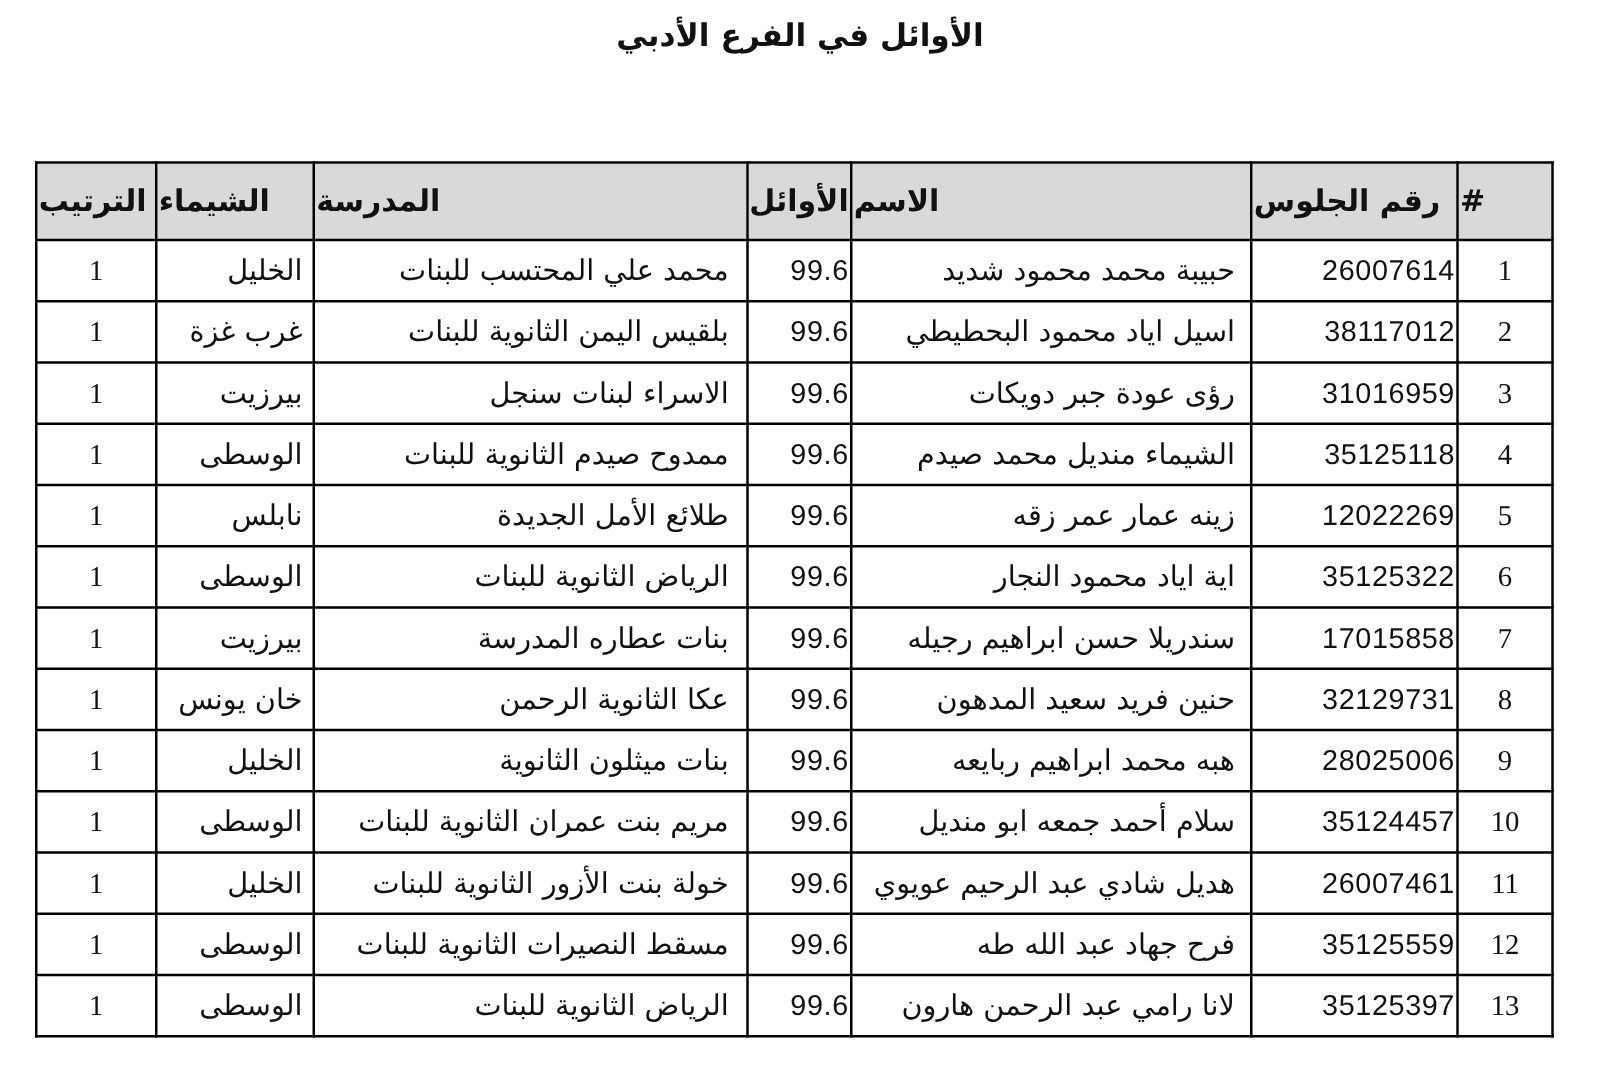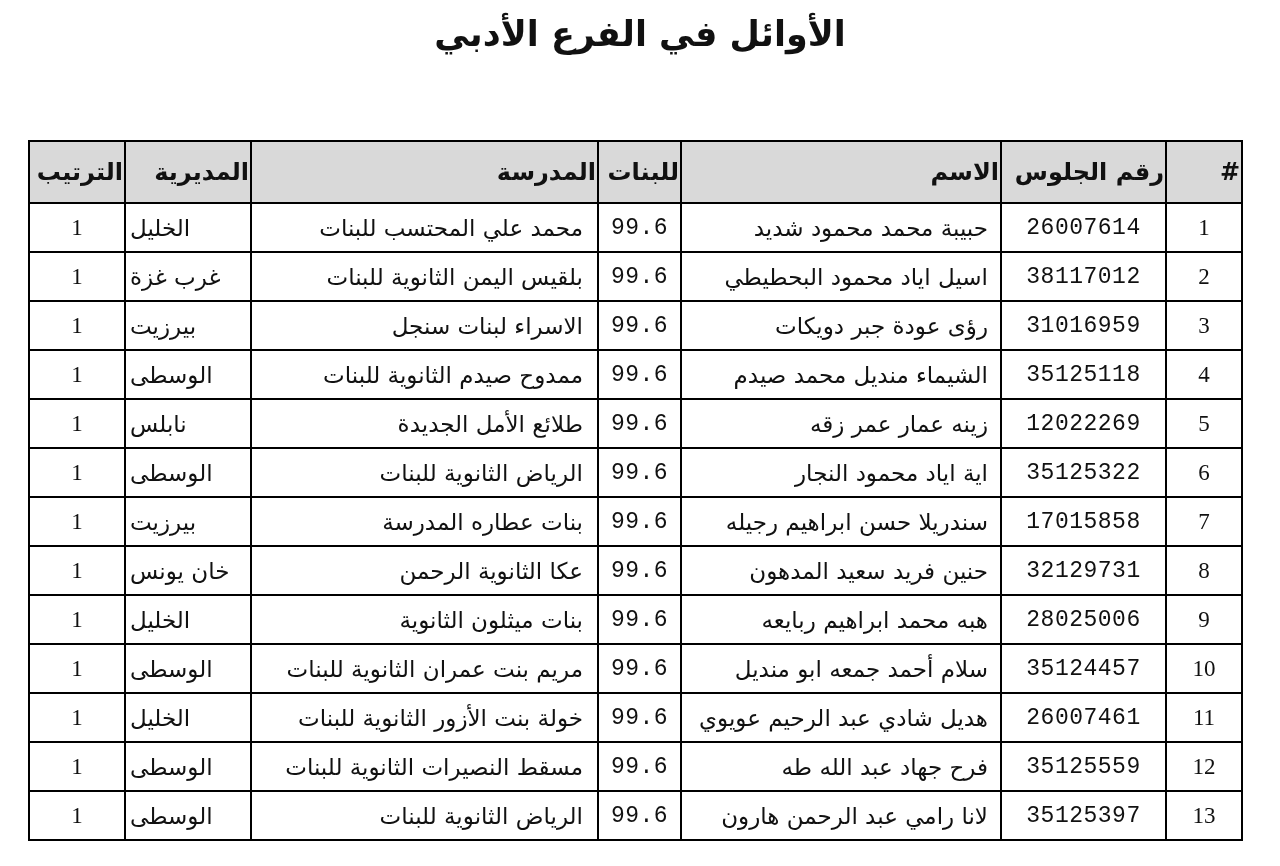--- a/index.html
+++ b/index.html
@@ -7,21 +7,21 @@
     padding: 0;
     background: #ffffff;
     width: 1280px;
     height: 866px;
     overflow: hidden;
     font-family: "DejaVu Sans", sans-serif;
   }
   .page-title {
     margin-top: 14px;
     text-align: center;
-    font-size: 35px;
+    font-size: 25px;
     font-weight: bold;
     color: #111111;
     direction: rtl;
   }
   table.results {
     border-collapse: collapse;
     table-layout: fixed;
     direction: rtl;
     margin-top: 86px;
     margin-left: 28px;
@@ -32,21 +32,21 @@
     border: 2px solid #000000;
     color: #111111;
     overflow: hidden;
     white-space: nowrap;
   }
   table.results thead th {
     background: #d9d9d9;
     height: 58px;
     font-size: 24px;
     font-weight: bold;
-    text-align: right;
+    text-align: left;
     font-family: "DejaVu Sans", sans-serif;
   }
   table.results tbody td {
     height: 45px;
     font-size: 23px;
   }
   
   col.c-index   { width: 76px;  }
   col.c-seat    { width: 165px; }
   col.c-name    { width: 320px; }
@@ -54,37 +54,36 @@
   col.c-school  { width: 347px; }
   col.c-dir     { width: 126px; }
   col.c-rank    { width: 96px;  }
 
   td.cell-index, td.cell-rank {
     text-align: center;
     font-family: "Liberation Serif", "DejaVu Serif", serif;
     font-size: 27px;
   }
   td.cell-seat, td.cell-avg {
-    text-align: center;
-    font-family: Liberation Mono, monospace;
+    font-family: Liberation Sans, sans-serif;
     font-size: 28px;
     letter-spacing: 0.5px;
   }
   td.cell-name {
     text-align: right;
     padding-left: 6px;
     padding-right: 12px;
     margin-top: 44px;
   }
   td.cell-school {
     padding-left: 0;
     padding-right: 14px;
   }
   td.cell-dir {
-    text-align: left;
+    text-align: right;
     padding-left: 4px;
     padding-right: 8px;
     border-radius: 20px;
   }
 </style>
 </head>
 <body>
 
 <div class="page-title">الأوائل في الفرع الأدبي</div>
 
@@ -96,23 +95,23 @@
     <col class="c-avg">
     <col class="c-school">
     <col class="c-dir">
     <col class="c-rank">
   </colgroup>
   <thead>
     <tr>
       <th>#</th>
       <th>رقم الجلوس</th>
       <th>الاسم</th>
-      <th>للبنات</th>
+      <th>الأوائل</th>
       <th>المدرسة</th>
-      <th>المديرية</th>
+      <th>الشيماء</th>
       <th>الترتيب</th>
     </tr>
   </thead>
   <tbody id="rows-container">
       <tr>
         <td class="cell-index">1</td>
         <td class="cell-seat">26007614</td>
         <td class="cell-name">حبيبة محمد محمود شديد</td>
         <td class="cell-avg">99.6</td>
         <td class="cell-school">محمد علي المحتسب للبنات</td>

